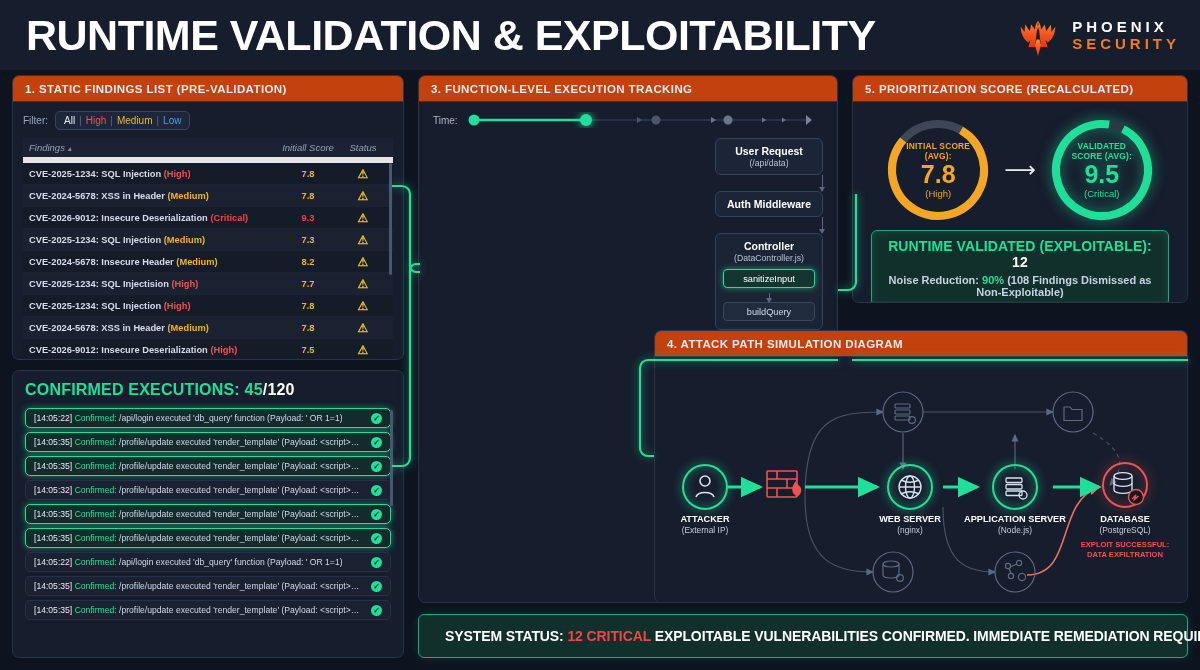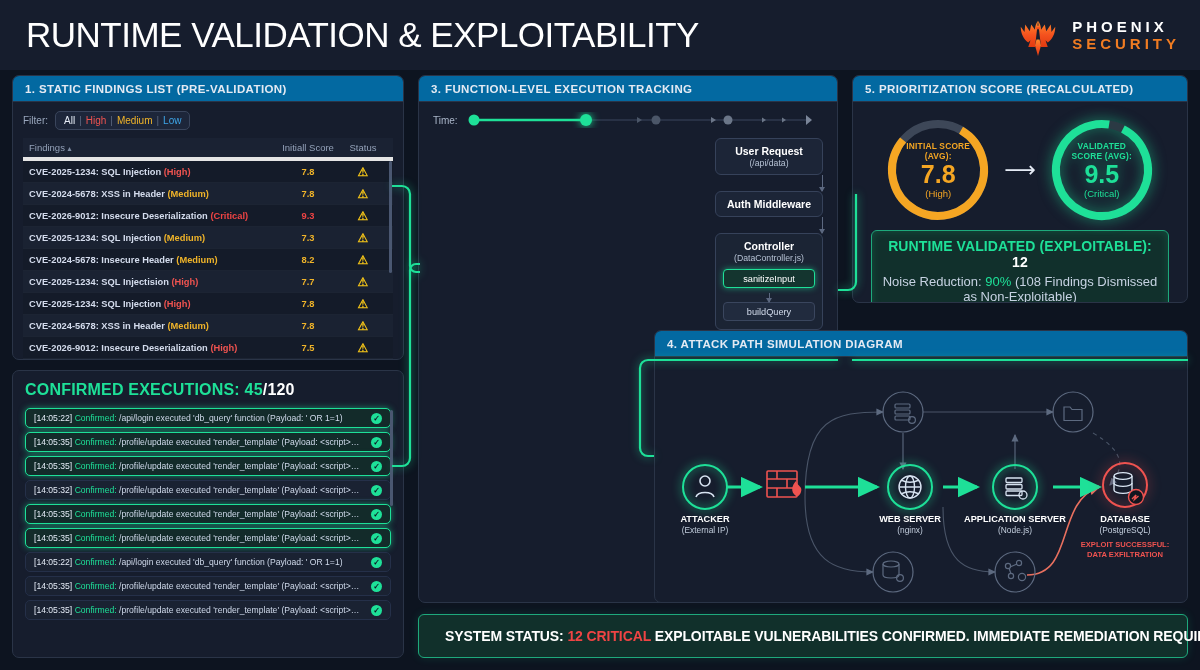--- a/index.html
+++ b/index.html
@@ -14,21 +14,21 @@
   .app { position: relative; width: 1200px; height: 670px; }
 
   
   .header {
     position: absolute; left: 0; top: 0; width: 1200px; height: 70px;
     background: #161d2d;
     display: flex; align-items: center; justify-content: space-between;
     padding: 0 20px 0 26px;
   }
   .header-title {
-    font-size: 35px; font-weight: normal; letter-spacing: -0.5px;
+    font-size: 43px; font-weight: bold; letter-spacing: -0.5px;
     color: #ffffff; white-space: nowrap;
     font-family: "Liberation Sans", sans-serif;
     transform: scaleX(1.0);
   }
   .logo { display: flex; align-items: center; gap: 10px; }
   .logo-mark { width: 48px; height: 48px; flex: 0 0 48px; }
   .logo-text { display: flex; flex-direction: column; gap: 2px; line-height: 1; }
   .logo-line1 { font-size: 15px; font-weight: bold; letter-spacing: 4px; color: #ffffff; }
   .logo-line2 { font-size: 15px; font-weight: bold; letter-spacing: 4px; color: #f07c22; }
 
@@ -36,21 +36,21 @@
   .panel {
     position: absolute;
     background: #161d2d;
     border: 1px solid #2a3447;
     border-radius: 7px;
     overflow: hidden;
   }
   .panel-head {
     height: 26px; display: flex; align-items: center;
     padding: 0 12px;
-    background: #0369a1;
+    background: #c2410c;
     border-bottom: 1px solid #2a3447;
     font-size: 11.5px; font-weight: bold; letter-spacing: 0.4px;
     color: #e4eaf3;
     white-space: nowrap;
   }
   .panel-body { padding: 10px 12px; position: relative; }
 
   
   #panel1 { left: 12px; top: 75px; width: 392px; height: 285px; }
   .p1-top { display: flex; align-items: center; justify-content: space-between; margin-bottom: 8px; }
@@ -62,22 +62,22 @@
     border: 1px solid #3a455c; border-radius: 5px; background: #1d263a;
     padding: 3px 8px; font-size: 10px; display: flex; gap: 4px; align-items: center;
   }
   .filter-box .sep { color: #5c687f; }
   .f-all { color: #e6ecf6; } .f-high { color: #ef5350; }
   .f-med { color: #f0b429; } .f-low { color: #3ea6e8; }
 
   .tbl { width: 100%; }
   .tbl-head {
     display: flex; align-items: center; padding: 4px 6px;
-    border-bottom: 4px solid #e5e5e5; background: #1a2233;
-    font-size: 9.5px; color: #93a1b8;
+    border-bottom: 6px solid #e5e5e5; background: #1a2233;
+    font-size: 9.5px; color: #93a1b8; font-style: italic;
   }
   .col-find { flex: 1 1 auto; }
   .col-score { width: 62px; text-align: center; }
   .col-status { width: 48px; text-align: center; }
   .tbl-rows { position: relative; }
   .trow {
     display: flex; align-items: center; padding: 4.5px 6px;
     font-size: 9.3px; color: #d4dced; border-bottom: 1px solid #1d2troduction;
     border-bottom: 1px solid #1c2433;
     font-weight: bold;
@@ -171,21 +171,21 @@
   .g-sev { font-size: 9.5px; }
   .amber { color: #f5a623; } .green { color: #1ee098; }
   .arrow-right { color: #e6ecf6; font-size: 22px; }
   .validated-box {
     margin: 2px 8px 0; border: 1px solid #1ea97c; background: #11302c;
     border-radius: 6px; padding: 7px 8px; text-align: center;
     box-shadow: 0 0 8px rgba(30,224,152,0.18) inset;
   }
   .vb-title { font-size: 14px; font-weight: bold; color: #1ee098; letter-spacing: 0.1px; }
   .vb-title .wn { color: #ffffff; }
-  .vb-sub { font-size: 13px; color: #c6d2e2; margin-top: 4px; }
+  .vb-sub { font-size: 11px; color: #c6d2e2; margin-top: 4px; font-weight: bold; }
   .vb-sub .pct { color: #1ee098; }
 
   
   #panel4 { left: 654px; top: 330px; width: 534px; height: 273px; }
   .attack-canvas { position: relative; width: 100%; height: 243px; }
 
   
   .statusbar {
     position: absolute; left: 418px; top: 614px; width: 770px; height: 44px;
     border: 1px solid #1ea97c; background: #11302b; border-radius: 6px;

